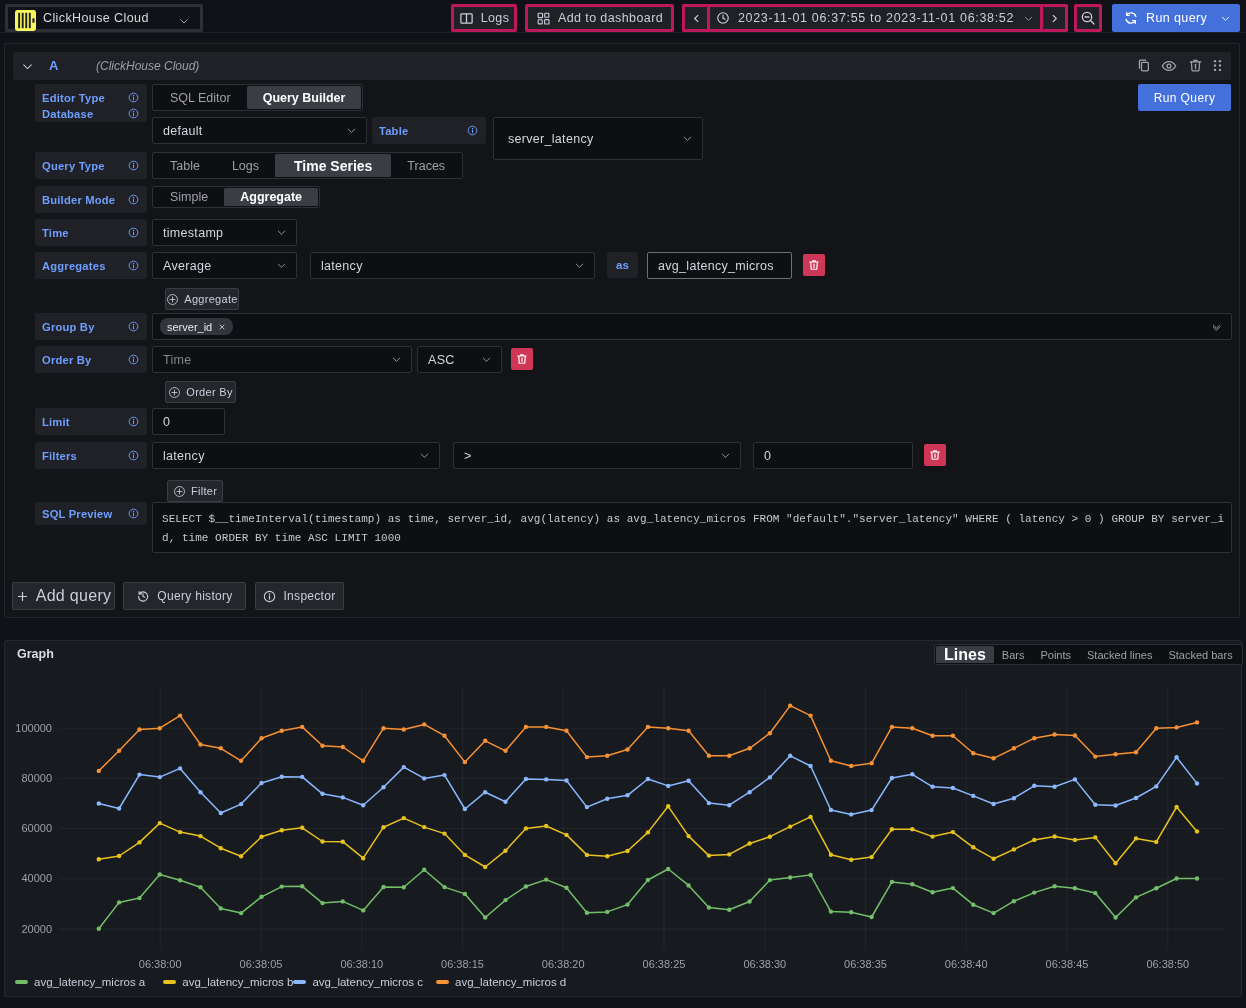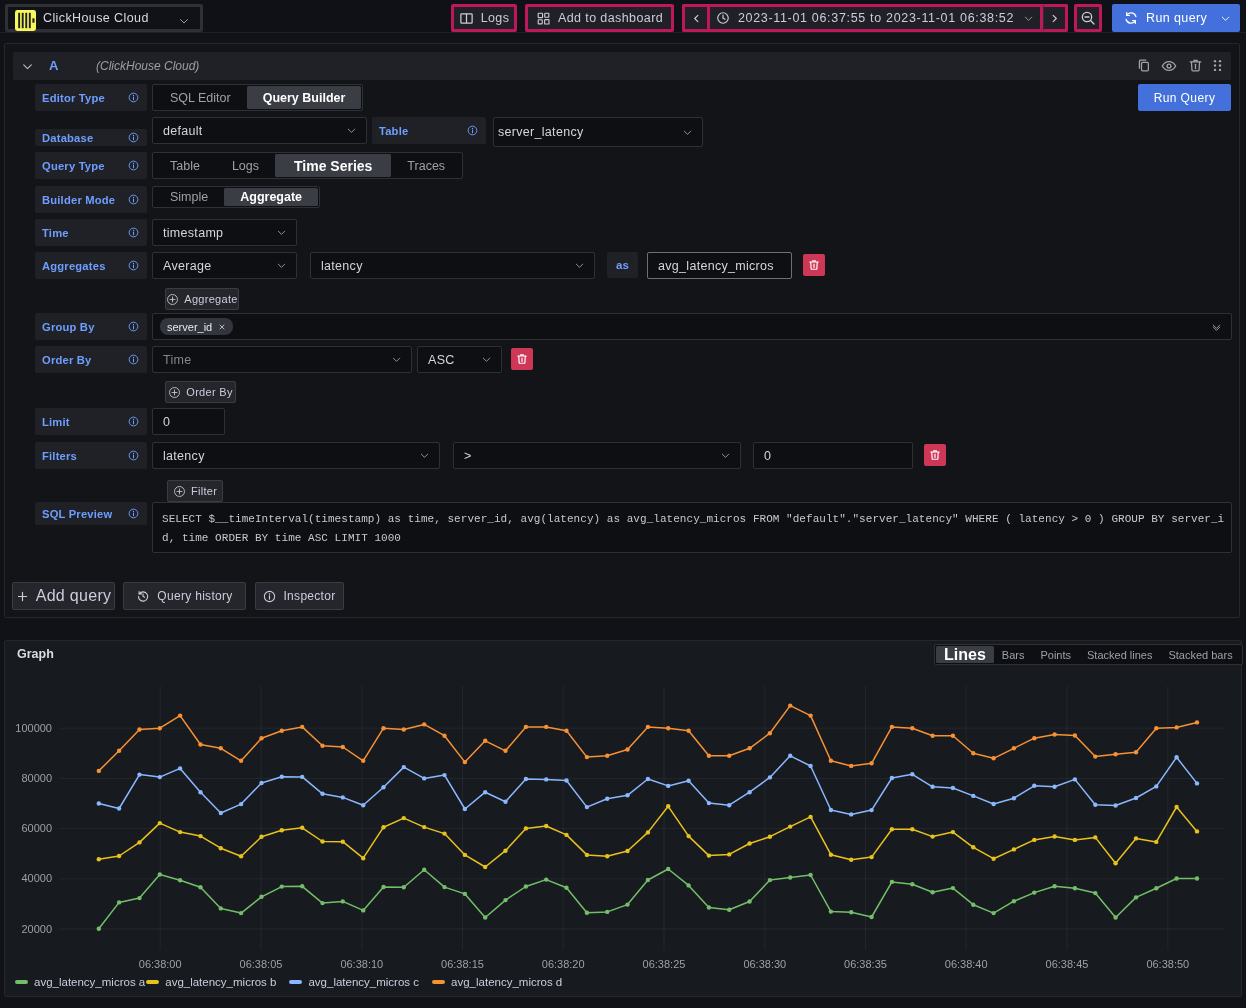--- a/index.html
+++ b/index.html
@@ -137,21 +137,21 @@
         <circle cx="12" cy="7.6" r="1.4" fill="#6e9fff"></circle>
         <path d="M12 10.8v6" stroke="#6e9fff" stroke-width="2.2" stroke-linecap="round"></path>
       </svg>
     </span>
   </div>
 <div class="rb" style="left:152px;top:84px;height:27px">
     <span class="rbi" style="font-size:12.5px;padding:0 16px">SQL Editor</span>
     <span class="rbi on" style="font-size:12.5px;padding:0 16px">Query Builder</span>
   </div>
 <div class="tb-btn" style="left:1138px;top:84px;width:93px;height:27px;background:#4470db;border:none;color:#fff;font-weight:500;font-size:12px">Run Query</div>
-<div class="lbl" style="left:35px;top:129px;width:112px;height:17px">
+<div class="lbl" style="left:35px;top:105px;width:112px;height:17px">
     <span>Database</span>
     <span class="lic">
       <svg width="11" height="11" viewBox="0 0 24 24" fill="none" style="">
         <circle cx="12" cy="12" r="9.5" stroke="#6e9fff" stroke-width="2"></circle>
         <circle cx="12" cy="7.6" r="1.4" fill="#6e9fff"></circle>
         <path d="M12 10.8v6" stroke="#6e9fff" stroke-width="2.2" stroke-linecap="round"></path>
       </svg>
     </span>
   </div>
 <div class="sel" style="left:152px;top:117px;width:215px;height:27px;border-color:#2e3036;background:#0e0f13;padding-left:10px">
@@ -165,21 +165,21 @@
 <div class="lbl" style="left:372px;top:117px;width:114px;height:27px">
     <span>Table</span>
     <span class="lic">
       <svg width="11" height="11" viewBox="0 0 24 24" fill="none" style="">
         <circle cx="12" cy="12" r="9.5" stroke="#6e9fff" stroke-width="2"></circle>
         <circle cx="12" cy="7.6" r="1.4" fill="#6e9fff"></circle>
         <path d="M12 10.8v6" stroke="#6e9fff" stroke-width="2.2" stroke-linecap="round"></path>
       </svg>
     </span>
   </div>
-<div class="sel" style="left:493px;top:117px;width:210px;height:30px;border-color:#2e3036;background:#0e0f13;padding-left:4px">
+<div class="sel" style="left:493px;top:117px;width:210px;height:43px;border-color:#2e3036;background:#0e0f13;padding-left:14px">
     <span class="seltext">server_latency</span>
     <span class="car">
       <svg width="11" height="11" viewBox="0 0 24 24" fill="none" style="">
         <path d="M5 9l7 7 7-7" stroke="#9d9ea3" stroke-width="2" stroke-linecap="round" stroke-linejoin="round"></path>
       </svg>
     </span>
   </div>
 <div class="lbl" style="left:35px;top:152px;width:112px;height:27px">
     <span>Query Type</span>
     <span class="lic">
@@ -692,19 +692,19 @@
     <circle cx="1074.9" cy="735.5" r="2.2" fill="#f79133"></circle>
     <circle cx="1095.3" cy="756.6" r="2.2" fill="#f79133"></circle>
     <circle cx="1115.6" cy="754.3" r="2.2" fill="#f79133"></circle>
     <circle cx="1136.0" cy="752.3" r="2.2" fill="#f79133"></circle>
     <circle cx="1156.3" cy="728.2" r="2.2" fill="#f79133"></circle>
     <circle cx="1176.6" cy="727.4" r="2.2" fill="#f79133"></circle>
     <circle cx="1197.0" cy="722.4" r="2.2" fill="#f79133"></circle>
   </svg>
 <div style="position:absolute;left:15px;top:976px;display:flex;align-items:center;font-size:11.5px;color:#ccccdc">
     <span style="width:13px;height:4px;border-radius:2px;background:#73bf69;margin-right:6px"></span>
-    <span style="margin-right:1px">avg_latency_micros a</span>
+    <span style="margin-right:18px">avg_latency_micros a</span>
     <span style="width:13px;height:4px;border-radius:2px;background:#e8c21c;margin-right:6px"></span>
-    <span style="margin-right:13px">avg_latency_micros b</span>
+    <span style="">avg_latency_micros b</span>
     <span style="width:13px;height:4px;border-radius:2px;background:#8ab8ff;margin-right:6px"></span>
     <span style="margin-right:13px">avg_latency_micros c</span>
     <span style="width:13px;height:4px;border-radius:2px;background:#f79133;margin-right:6px"></span>
     <span style="margin-right:13px">avg_latency_micros d</span>
   </div>
 </body></html>

